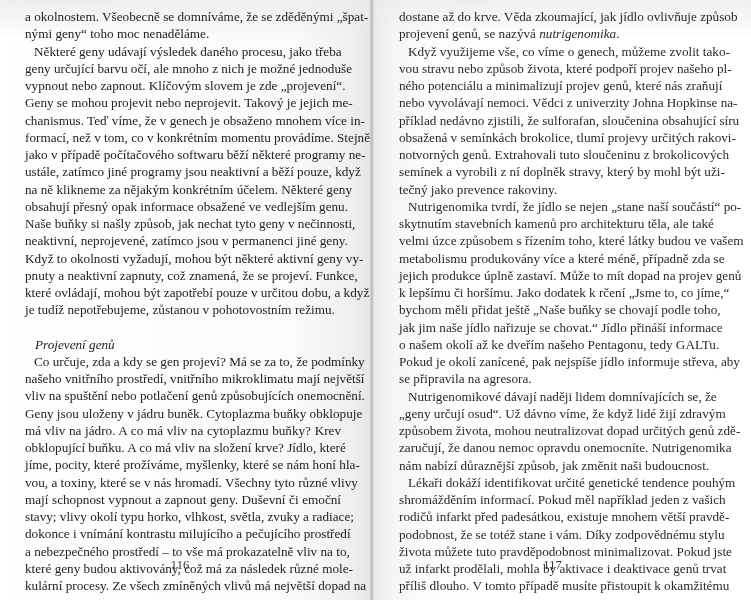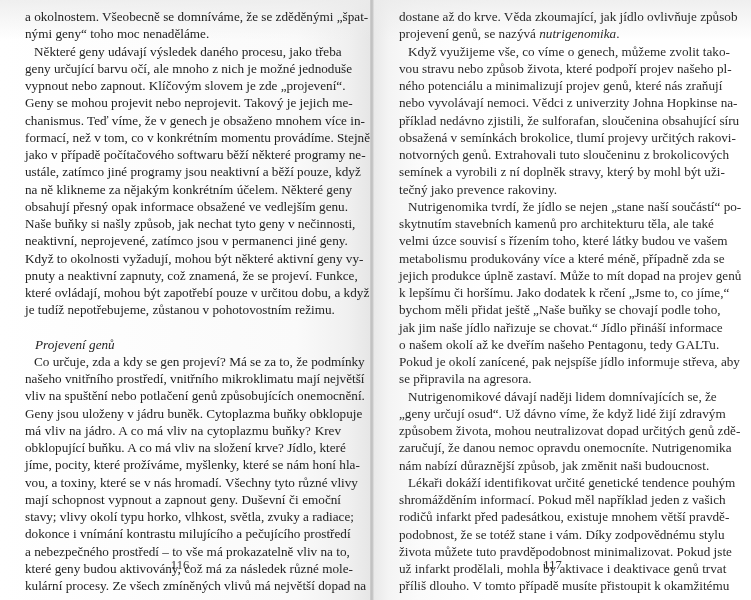--- a/index.html
+++ b/index.html
@@ -121,21 +121,21 @@
         <span class="line">nebo vyvolávají nemoci. Vědci z univerzity Johna Hopkinse na-</span>
         <span class="line">příklad nedávno zjistili, že sulforafan, sloučenina obsahující síru</span>
         <span class="line">obsažená v semínkách brokolice, tlumí projevy určitých rakovi-</span>
         <span class="line">notvorných genů. Extrahovali tuto sloučeninu z brokolicových</span>
         <span class="line">semínek a vyrobili z ní doplněk stravy, který by mohl být uži-</span>
         <span class="line last">tečný jako prevence rakoviny.</span>
       </div>
       <div>
         <span class="line indent">Nutrigenomika tvrdí, že jídlo se nejen „stane naší součástí“ po-</span>
         <span class="line">skytnutím stavebních kamenů pro architekturu těla, ale také</span>
-        <span class="line">velmi úzce souvisí s řízením toho, které látky budou ve vašem</span>
+        <span class="line">velmi úzce způsobem s řízením toho, které látky budou ve vašem</span>
         <span class="line">metabolismu produkovány více a které méně, případně zda se</span>
         <span class="line">jejich produkce úplně zastaví. Může to mít dopad na projev genů</span>
         <span class="line">k lepšímu či horšímu. Jako dodatek k rčení „Jsme to, co jíme,“</span>
         <span class="line">bychom měli přidat ještě „Naše buňky se chovají podle toho,</span>
         <span class="line">jak jim naše jídlo nařizuje se chovat.“ Jídlo přináší informace</span>
         <span class="line">o našem okolí až ke dveřím našeho Pentagonu, tedy GALTu.</span>
         <span class="line">Pokud je okolí zanícené, pak nejspíše jídlo informuje střeva, aby</span>
         <span class="line last">se připravila na agresora.</span>
       </div>
       <div>

